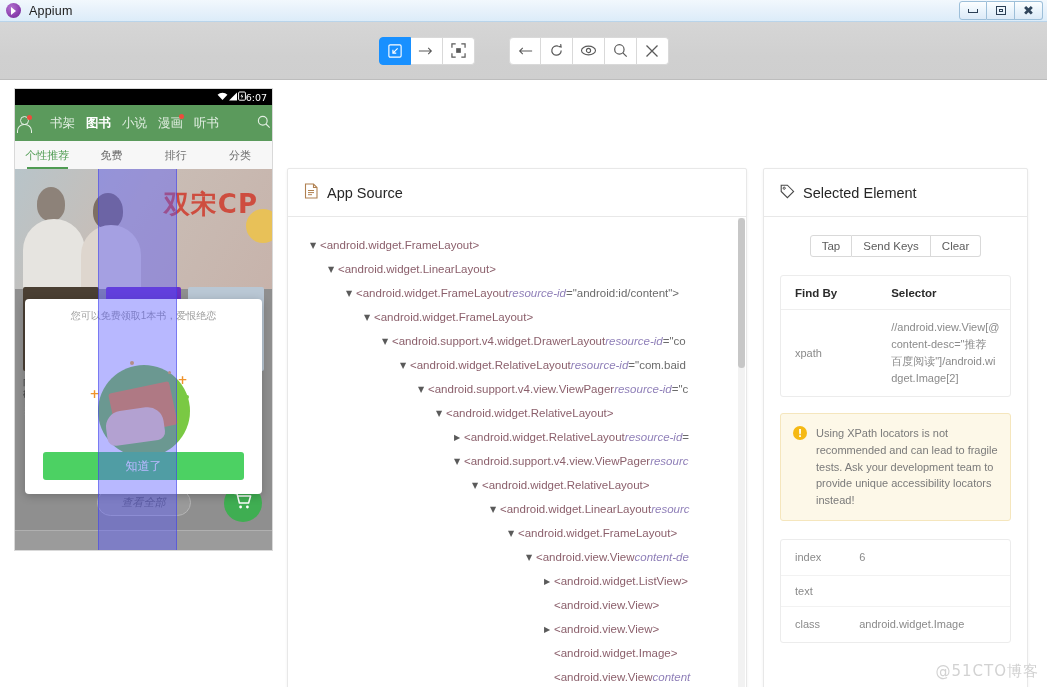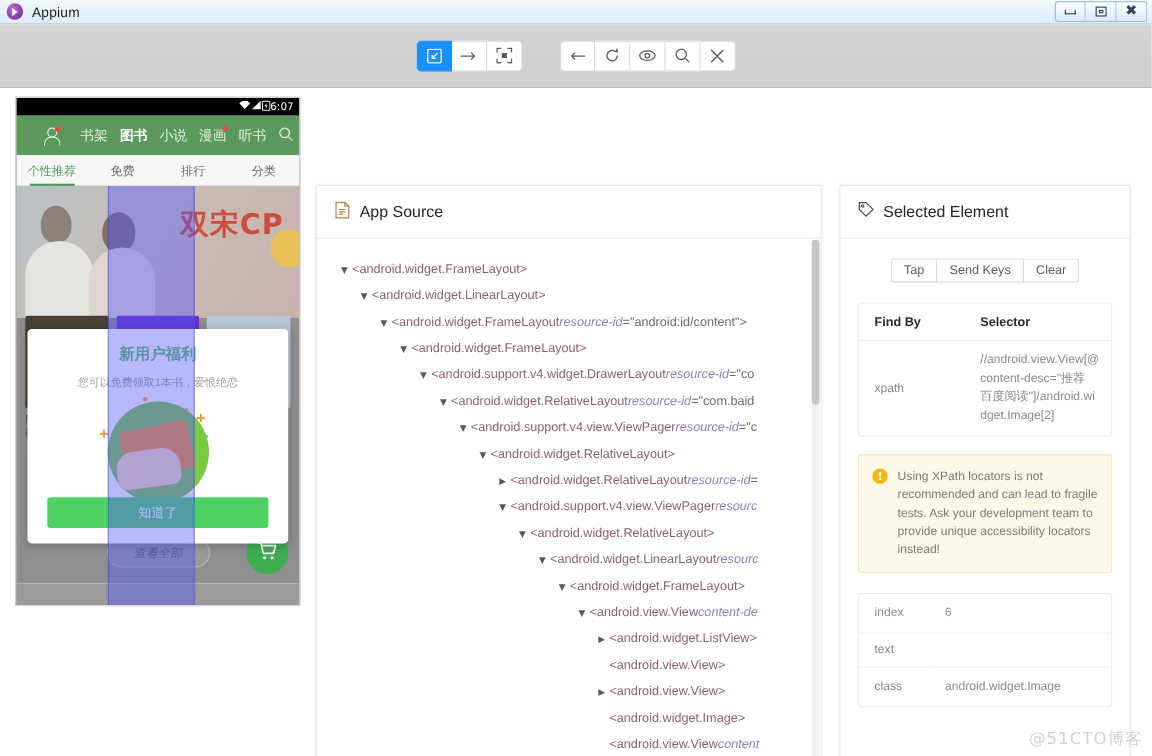--- a/index.html
+++ b/index.html
@@ -79,21 +79,21 @@
     overflow: hidden; background: #8e8e8e;
   }
   .dv-status {
     height: 16px; background: #000000; display: flex; align-items: center;
     justify-content: flex-end; padding-right: 5px; gap: 0;
     color: #ffffff; font-size: 9.5px;
     font-family: "DejaVu Sans", sans-serif;
   }
   .dv-nav {
     height: 36px; background: #5b9a5c; display: flex; align-items: center;
-    padding: 0 24px; gap: 11px; color: #e2efe2; font-size: 12.5px;
+    padding: 0 1px; gap: 11px; color: #e2efe2; font-size: 12.5px;
   }
   .dv-nav .person {
     width: 15px; height: 15px; position: relative; flex: none; margin-right: 8px;
   }
   .dv-nav .person::before {
     content:""; position:absolute; left:4px; top:0; width:7px; height:7px;
     border:1.4px solid #e8f2e8; border-radius:50%;
   }
   .dv-nav .person::after {
     content:""; position:absolute; left:1px; top:8px; width:13px; height:8px;
@@ -463,21 +463,20 @@
               <path d="M1.5 1.5 H4 L6.4 11 H15.6 L17.6 4 H5" fill="none" stroke="#ffffff" stroke-width="1.5" stroke-linejoin="round"></path>
               <circle cx="7.6" cy="15" r="1.4" fill="#ffffff"></circle>
               <circle cx="14.4" cy="15" r="1.4" fill="#ffffff"></circle>
             </svg>
         </span>
       </div>
 
       <div class="dv-bottombar"></div>
 
       <div class="dv-modal">
-        <div class="md-title">新用户福利</div>
         <div class="md-sub">您可以免费领取1本书，爱恨绝恋</div>
         <div class="md-art">
           <div class="md-circle"></div>
           <div class="md-env"></div>
           <div class="md-hand"></div>
           <span class="spark" style="left:40px;top:-4px;width:4px;height:4px;"></span>
           <span class="spark" style="left:78px;top:6px;width:3px;height:3px;"></span>
           <span class="spark" style="left:95px;top:30px;width:4px;height:4px;background:#7ac943;"></span>
           <span class="plus" style="left:0px;top:22px;">+</span>
           <span class="plus" style="left:88px;top:8px;">+</span>

